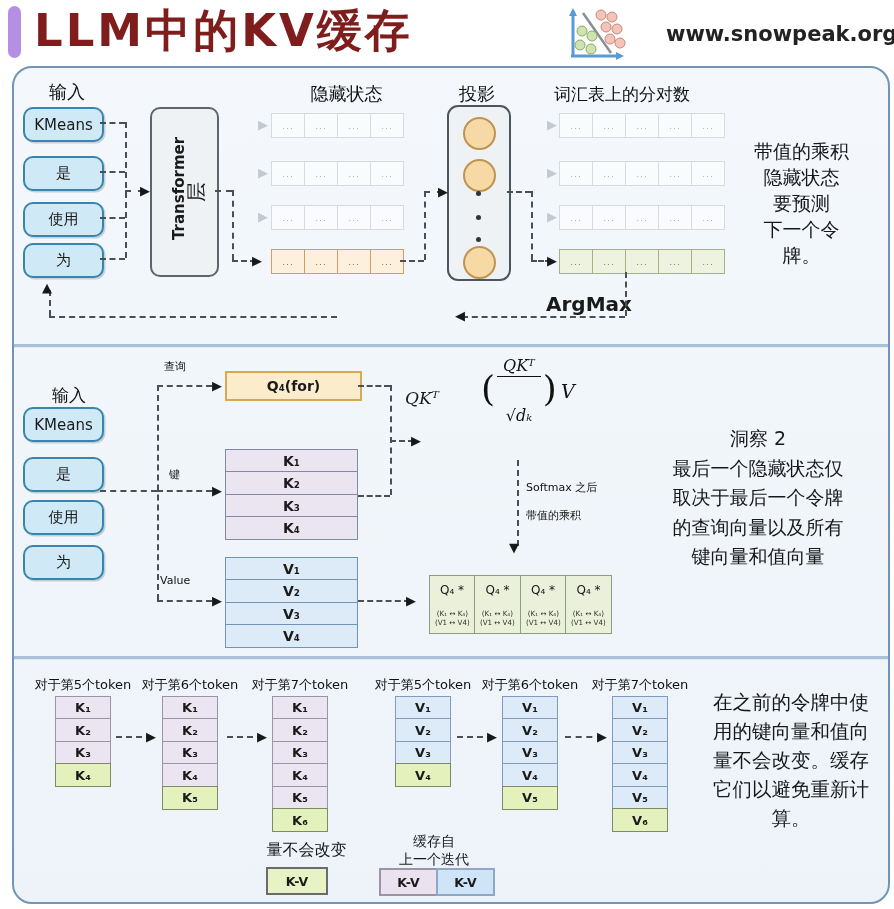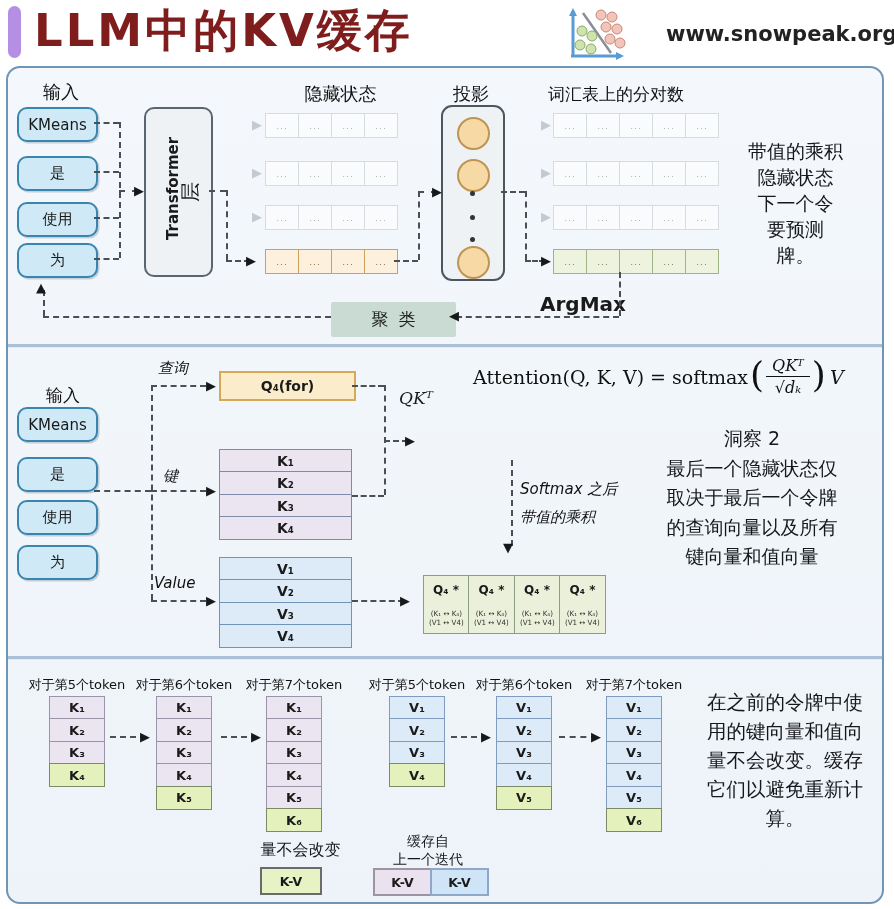--- a/index.html
+++ b/index.html
@@ -4,21 +4,21 @@
 <style>
   html,body{margin:0;padding:0;background:#fff;}
   body{font-family:"DejaVu Sans","Liberation Sans",sans-serif;color:#1a1a1a;}
   .canvas{position:relative;width:894px;height:909px;background:#fff;overflow:hidden;}
   .abs{position:absolute;}
   
   .accent-bar{left:8px;top:6px;width:13px;height:52px;border-radius:7px;background:var(--accent,#b48fe4);}
   .title{left:34px;top:1px;font-size:45px;font-weight:bold;letter-spacing:3px;color:#7f1d1d;white-space:nowrap;}
   .site{left:666px;top:22px;font-size:21px;font-weight:bold;color:#222;}
   
-  .main{left:6px;top:66px;width:874px;height:834px;border:2px solid #7195b5;border-radius:14px;
+  .main{left:12px;top:66px;width:874px;height:834px;border:2px solid #7195b5;border-radius:20px;
         background:linear-gradient(180deg,#f4f8fc,#eef3f9);}
   .sep{left:0;width:100%;height:0;border-top:3px solid #a9c0d6;box-shadow:0 1px 0 #dfeaf3;}
   .lbl{font-size:18px;color:#111;text-align:center;white-space:nowrap;}
   
   .token{left:9px;width:77px;height:31px;background:var(--token-bg,#cfe9f6);border:2px solid var(--token-bd,#3a85ad);
          border-radius:10px;display:flex;align-items:center;justify-content:center;font-size:15px;
          box-shadow:1.5px 1.5px 0 rgba(60,90,110,.25);}
   
   .tfbox{left:136px;top:39px;width:65px;height:166px;border:2.5px solid #5a6570;border-radius:10px;background:#eff2f5;}
   .tf-name{position:absolute;left:-21px;top:50%;width:96px;text-align:center;font-size:15px;font-weight:bold;
@@ -42,43 +42,43 @@
   .arr.faint2{color:#c3c9d0;}
   
   .argmax{font-size:20px;font-weight:bold;white-space:nowrap;}
   .cluster{left:323px;top:234px;width:125px;height:35px;background:var(--cluster-bg,#c9dbd2);
            display:flex;align-items:center;justify-content:center;font-size:17px;letter-spacing:10px;color:#222;
            border-radius:2px;padding-left:10px;box-sizing:border-box;}
   
   .note{text-align:center;color:#16181a;}
   .note .t-line{white-space:nowrap;}
   
-  .small-lbl{font-size:15px;color:#111;white-space:nowrap;font-style:italic;}
+  .small-lbl{font-size:11px;color:#111;white-space:nowrap;}
   .qbox{left:211px;top:303px;width:133px;height:26px;background:var(--q-bg,#fbeccb);border:2px solid var(--q-bd,#d8a954);
         display:flex;align-items:center;justify-content:center;font-size:14px;font-weight:bold;}
   .stack{display:flex;flex-direction:column;width:133px;}
   .stack .item{height:22px;margin-top:-1.5px;display:flex;align-items:center;justify-content:center;
                font-size:14px;font-weight:bold;border:1.5px solid #7d8aa8;}
   .k-item{background:var(--k-bg,#ebe5f1);}
   .v-item{background:var(--v-bg,#dcebf7);border-color:#6f94b8 !important;}
   .qkt{font-family:"DejaVu Serif","Liberation Serif",serif;font-style:italic;font-size:17px;}
   .qkrow{display:flex;}
   .qkrow .qkcell{width:44px;height:23px;margin-left:-1.5px;display:flex;align-items:center;justify-content:center;
                  font-size:12px;font-weight:bold;background:#f3dfc1;border:1.5px solid #4a4a4a;}
   .resrow{display:flex;}
   .resrow .rescell{width:45px;height:57px;margin-left:-1.5px;display:flex;flex-direction:column;align-items:center;
                    justify-content:center;background:#eaf0da;border:1.5px solid #8c9c85;}
-  .rescell .rc-head{font-size:12px;font-weight:bold;margin-bottom:12px;text-align:right;}
+  .rescell .rc-head{font-size:12px;font-weight:normal;margin-bottom:12px;text-align:right;}
   .rescell .rc-sub{font-size:7.5px;color:#333;white-space:nowrap;transform:scale(.95);}
   .formula{font-family:"DejaVu Serif","Liberation Serif",serif;font-size:19px;color:#111;white-space:nowrap;
            display:flex;align-items:center;}
   .formula .paren{font-size:36px;font-weight:normal;margin:0 2px;transform:translateY(-2px);}
   .frac{display:inline-flex;flex-direction:column;align-items:center;font-size:16px;font-style:italic;}
   .frac .num{border-bottom:1.5px solid #111;padding:0 6px 1px;}
-  .frac .den{padding-top:1px;}
+  .frac .den{padding-top:1px;margin-top:28px;}
   .fv{font-style:italic;margin-left:2px;}
   
   .colgrp{width:56px;}
   .colhdr{position:absolute;left:50%;top:0;transform:translateX(-50%);font-size:13px;white-space:nowrap;color:#111;}
   .colcells{position:absolute;left:0;top:21px;width:100%;display:flex;flex-direction:column;}
   .colcells .item{height:22px;margin-top:-1.5px;display:flex;align-items:center;justify-content:center;
                   font-size:13px;font-weight:bold;border:1.5px solid #9a94a8;}
   .c-k{background:var(--k-bg,#ebe5f1);}
   .c-v{background:var(--v-bg,#dcebf7);border-color:#7f9cbf !important;}
   .c-new{background:var(--new-bg,#e4f1bd);border-color:#7d8a66 !important;}
@@ -194,27 +194,26 @@
         <div class="abs vec-row act-green" style="left: 546px; top: 181px;">
           <span class="cell">...</span>
           <span class="cell">...</span>
           <span class="cell">...</span>
           <span class="cell">...</span>
           <span class="cell">...</span>
         </div>
       </div>
 
     <div class="abs argmax" style="left:532px;top:224px">ArgMax</div>
-    <div class="abs cluster">聚类</div>
 
     <div class="abs note" id="insight1" style="left:695px;top:70px;width:185px;font-size:19px;line-height:26px">
         <div class="t-line">带值的乘积</div>
         <div class="t-line">隐藏状态</div>
+        <div class="t-line">要预测</div>
         <div class="t-line">下一个令</div>
-        <div class="t-line">要预测</div>
         <div class="t-line">牌。</div>
       </div>
 
     <div class="abs lbl" style="left:22px;top:316px;width:66px;font-size:17px">输入</div>
     <div id="s2-tokens">
         <div class="abs token" style="top: 339px;">KMeans</div>
         <div class="abs token" style="top: 389px;">是</div>
         <div class="abs token" style="top: 432px;">使用</div>
         <div class="abs token" style="top: 477px;">为</div>
       </div>
@@ -259,21 +258,20 @@
           <div class="rc-sub">(V1 ↔ V4)</div>
         </div>
         <div class="rescell">
           <div class="rc-head">Q₄ *</div>
           <div class="rc-sub">(K₁ ↔ K₄)</div>
           <div class="rc-sub">(V1 ↔ V4)</div>
         </div>
       </div>
 
     <div class="abs formula" style="left:465px;top:288px">
-      <span>Attention(Q, K, V) = softmax</span>
       <span class="paren">(</span>
       <span class="frac">
         <span class="num">QKᵀ</span>
         <span class="den">√dₖ</span>
       </span>
       <span class="paren">)</span>
       <span class="fv">V</span>
     </div>
 
     <div class="abs note" id="insight2" style="left:600px;top:356px;width:288px;font-size:19px;line-height:29.5px">

